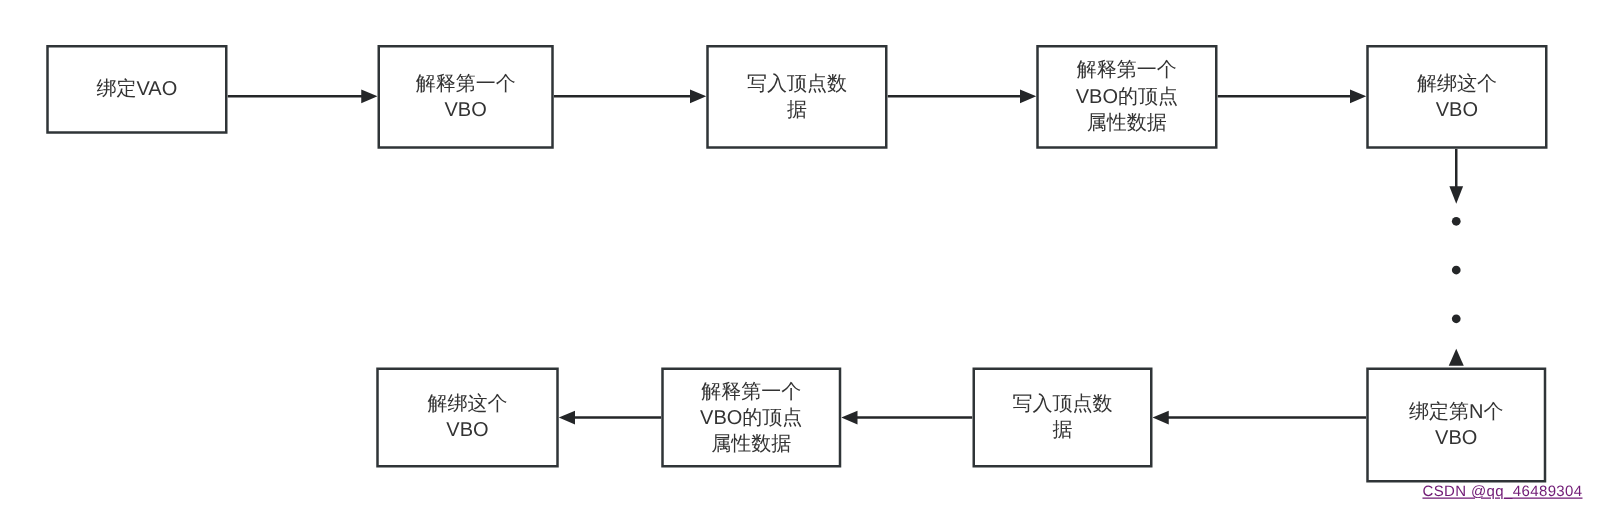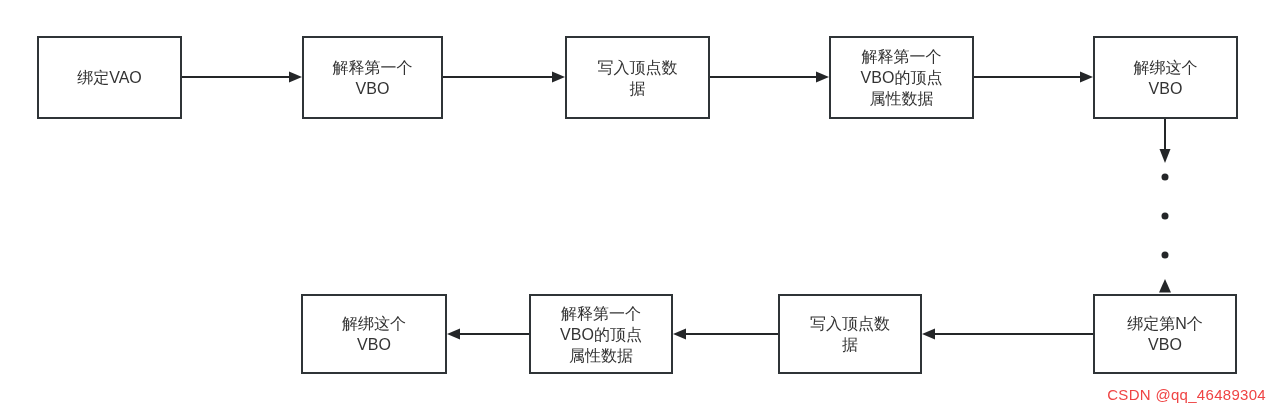--- a/index.html
+++ b/index.html
@@ -34,23 +34,24 @@
     display: flex;
     align-items: center;
     justify-content: center;
     text-align: center;
     white-space: pre-line;
   }
   .watermark {
     position: absolute;
     right: 12px;
     top: 386px;
-    font-size: 15px;
-    color: #ef4444;
+    font-size: 12px;
+    color: #701a75;
     letter-spacing: 0.3px;
+    text-decoration: underline;
   }
 </style>
 </head>
 <body>
 
 <div class="canvas">
 
   <svg class="connector-layer" width="1278" height="412" viewBox="0 0 1278 412" stroke="#242628" fill="#242628" stroke-width="2">
 
     <g>
@@ -90,21 +91,21 @@
     <g>
       <line x1="778" y1="334" x2="684" y2="334"></line>
       <polygon points="673,334 686,328.5 686,339.5" stroke="none"></polygon>
     </g>
     <g>
       <line x1="529" y1="334" x2="458" y2="334"></line>
       <polygon points="447,334 460,328.5 460,339.5" stroke="none"></polygon>
     </g>
   </svg>
 
-  <div class="flow-node" style="left:37px;  top:36px;  width:145px; height:83px;">绑定VAO</div>
+  <div class="flow-node" style="left:37px;  top:36px;  width:145px; height:71px;">绑定VAO</div>
 
   <div class="flow-node" style="left:302px; top:36px;  width:141px; height:83px;">解释第一个
 VBO</div>
 
   <div class="flow-node" style="left:565px; top:36px;  width:145px; height:83px;">写入顶点数
 据</div>
 
   <div class="flow-node" style="left:829px; top:36px;  width:145px; height:83px;">解释第一个
 VBO的顶点
 属性数据</div>
@@ -115,18 +116,18 @@
   <div class="flow-node" style="left:301px; top:294px; width:146px; height:80px;">解绑这个
 VBO</div>
 
   <div class="flow-node" style="left:529px; top:294px; width:144px; height:80px;">解释第一个
 VBO的顶点
 属性数据</div>
 
   <div class="flow-node" style="left:778px; top:294px; width:144px; height:80px;">写入顶点数
 据</div>
 
-  <div class="flow-node" style="left:1093px; top:294px; width:144px; height:80px;">绑定第N个
+  <div class="flow-node" style="left:1093px; top:294px; width:144px; height:92px;">绑定第N个
 VBO</div>
 
   <div class="watermark">CSDN @qq_46489304</div>
 
 </div>
 
 </body></html>

